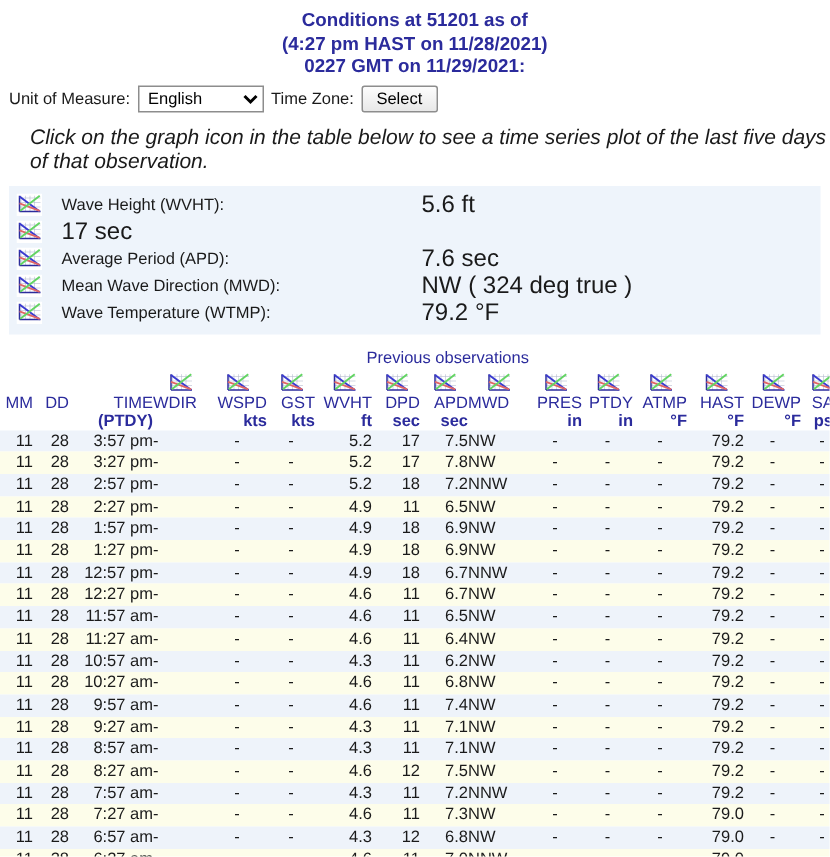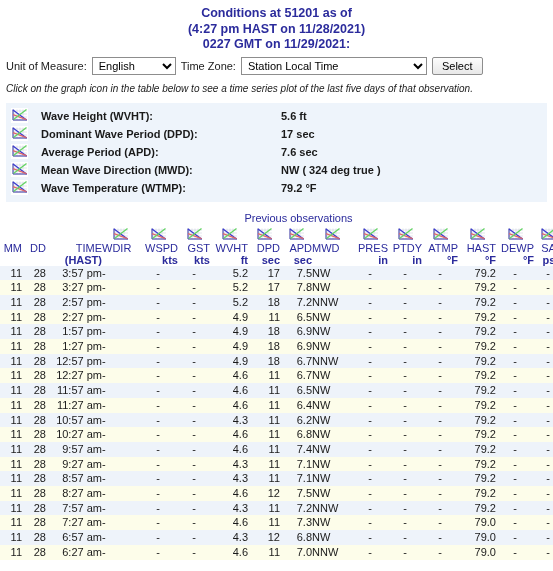--- a/index.html
+++ b/index.html
@@ -56,50 +56,49 @@
     border: 1px solid #8d8d8d;
     background: linear-gradient(#fdfdfd, #e8e8e8);
     color: #000;
     border-radius: 2px;
     cursor: pointer;
   }
 
   
   .hint {
     font-style: italic;
-    font-size: 10px;
-    padding: 8px 0 0 6px;
+    font-size: 14px;
+    padding: 8px 0 0 20px;
     color: #1a1a1a;
   }
 
   
   .cond-panel {
     margin: 9px 6px 0 6px;
     background: #eef4fb;
     padding: 4px 0 5px 0;
-    font-weight: bold;
   }
   .cond-row {
     display: flex;
     align-items: center;
     height: 18px;
   }
   .cond-icon-cell {
     width: 30px;
     display: flex;
     justify-content: flex-start;
     padding-left: 5px;
   }
   .cond-label {
     width: 240px;
     font-size: 11px;
     color: #1a1a1a;
   }
   .cond-value {
-    font-size: 11px;
+    font-size: 16px;
     color: #1a1a1a;
   }
 
   
   .gicon {
     display: inline-block;
     width: 17px;
     height: 15px;
     vertical-align: middle;
     cursor: pointer;
@@ -189,21 +188,20 @@
 <div class="title-block">
   <span class="title-line">Conditions at 51201 as of</span>
   <span class="title-line">(4:27 pm HAST on 11/28/2021)</span>
   <span class="title-line">0227 GMT on 11/29/2021:</span>
 </div>
 
 <div class="controls">
   <span class="ctl-label">Unit of Measure:</span>
   <select class="ctl-select" id="unit-select"><option>English</option><option>Metric</option></select>
   <span class="ctl-label">Time Zone:</span>
-  <select class="ctl-select" id="tz-select"><option>Station Local Time</option><option>UTC</option></select>
   <button class="select-btn">Select</button>
 </div>
 
 <div class="hint">Click on the graph icon in the table below to see a time series plot of the last five days of that observation.</div>
 
 <div class="cond-panel" id="cond-panel">
     <div class="cond-row">
       <div class="cond-icon-cell">
         <span class="gicon">
           <svg width="17" height="15" viewBox="0 0 17 15">
@@ -243,21 +241,20 @@
               <line x1="2" y1="9" x2="16" y2="9"></line>
             </g>
             <line x1="2" y1="1.5" x2="2" y2="12" stroke="#2b2b9c" stroke-width="1"></line>
             <line x1="2" y1="12" x2="16" y2="12" stroke="#2b2b9c" stroke-width="1"></line>
             <line x1="2" y1="2" x2="15.5" y2="12" stroke="#3a3ad0" stroke-width="1.3"></line>
             <line x1="2" y1="6.6" x2="15.5" y2="11.6" stroke="#e06666" stroke-width="1.3"></line>
             <line x1="2.5" y1="11.5" x2="15.5" y2="1.5" stroke="#63d463" stroke-width="1.3"></line>
           </svg>
         </span>
       </div>
-      <div class="cond-label">Dominant Wave Period (DPD):</div>
       <div class="cond-value">17 sec</div>
     </div>
     <div class="cond-row">
       <div class="cond-icon-cell">
         <span class="gicon">
           <svg width="17" height="15" viewBox="0 0 17 15">
             <rect x="0" y="0" width="17" height="15" fill="#ffffff"></rect>
             <g stroke="#aab0c8" stroke-width="0.4" opacity="0.85">
               <line x1="3" y1="1.5" x2="3" y2="12"></line>
               <line x1="6" y1="1.5" x2="6" y2="12"></line>
@@ -576,21 +573,21 @@
               <line x1="2" y1="1.5" x2="2" y2="12" stroke="#2b2b9c" stroke-width="1"></line>
               <line x1="2" y1="12" x2="16" y2="12" stroke="#2b2b9c" stroke-width="1"></line>
               <line x1="2" y1="2" x2="15.5" y2="12" stroke="#3a3ad0" stroke-width="1.3"></line>
               <line x1="2" y1="6.6" x2="15.5" y2="11.6" stroke="#e06666" stroke-width="1.3"></line>
               <line x1="2.5" y1="11.5" x2="15.5" y2="1.5" stroke="#63d463" stroke-width="1.3"></line>
             </svg></span></td>
       </tr>
     <tr class="headrow" id="obs-headrow">
         <th><span>MM</span><span class="unit">&nbsp;</span></th>
         <th><span>DD</span><span class="unit">&nbsp;</span></th>
-        <th><span>TIME</span><span class="unit">(HAST)</span></th>
+        <th><span>TIME</span><span class="unit">(PTDY)</span></th>
         <th class="lcol"><span>WDIR</span><span class="unit">&nbsp;</span></th>
         <th><span>WSPD</span><span class="unit">kts</span></th>
         <th><span>GST</span><span class="unit">kts</span></th>
         <th><span>WVHT</span><span class="unit">ft</span></th>
         <th><span>DPD</span><span class="unit">sec</span></th>
         <th><span>APD</span><span class="unit">sec</span></th>
         <th class="lcol"><span>MWD</span><span class="unit">&nbsp;</span></th>
         <th><span>PRES</span><span class="unit">in</span></th>
         <th><span>PTDY</span><span class="unit">in</span></th>
         <th><span>ATMP</span><span class="unit">°F</span></th>

